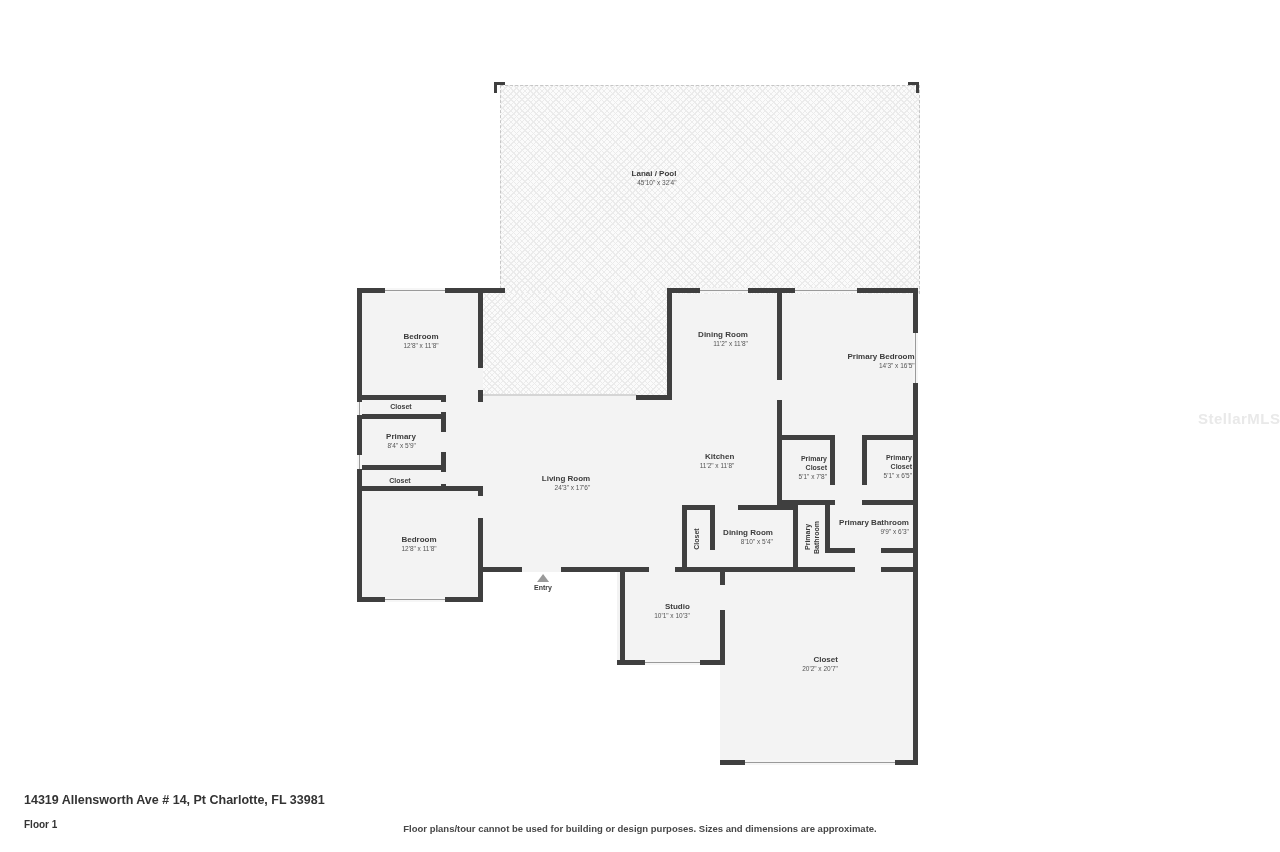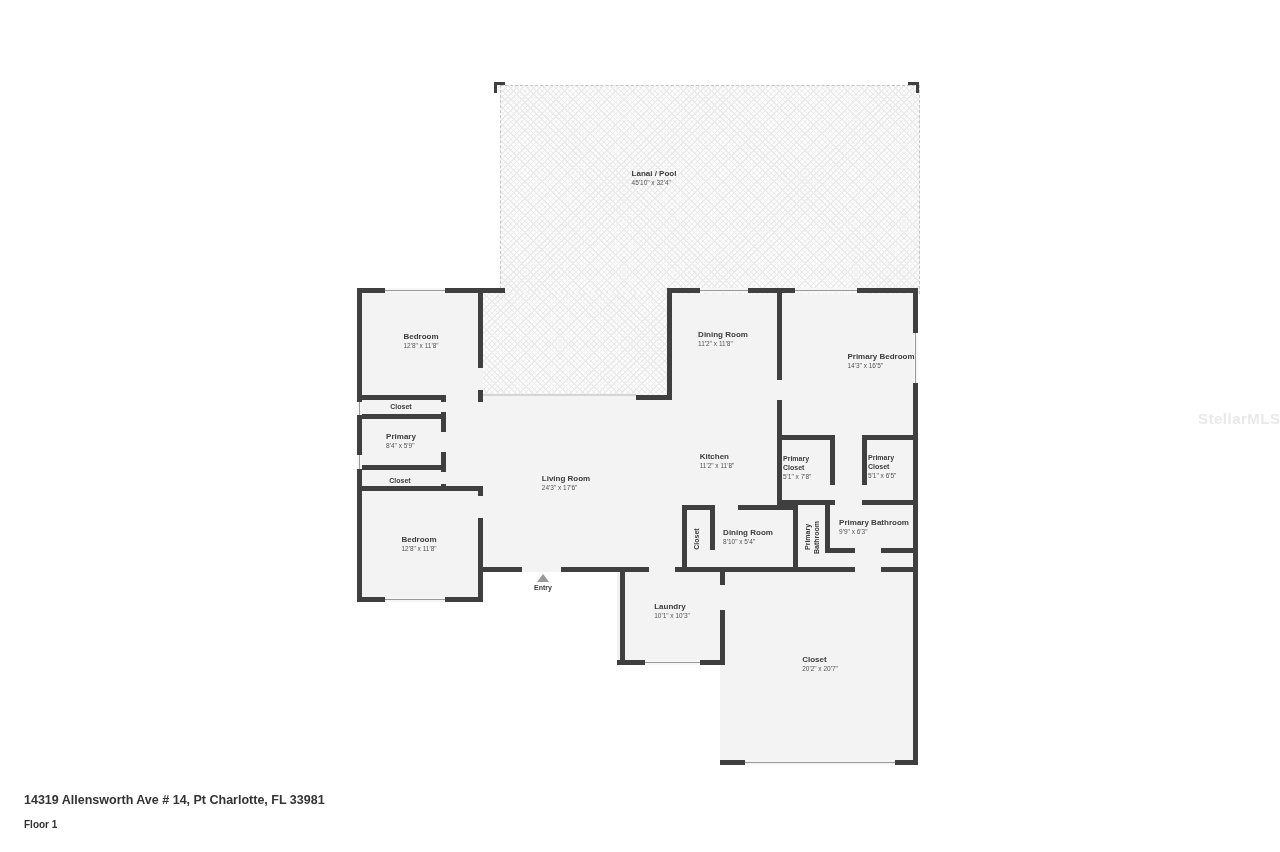--- a/index.html
+++ b/index.html
@@ -8,21 +8,21 @@
   .fill{position:absolute;background:#f3f3f3;}
   .hatch{position:absolute;background-color:#fbfbfb;
          background-image:repeating-linear-gradient(45deg,#ebebeb 0 1px,transparent 1px 4px),
                           repeating-linear-gradient(135deg,#ebebeb 0 1px,transparent 1px 4px);}
   .hatch.main{border-top:1px dashed #c6c6c6;border-left:1px dashed #c6c6c6;border-right:1px dashed #c6c6c6;}
   .w{position:absolute;background:#3f3f3f;}
   .tick{position:absolute;background:#3f3f3f;}
   .winh{position:absolute;height:5px;background:linear-gradient(#f6f6f6 0 2px,#9a9a9a 2px 3px,#f6f6f6 3px 5px);}
   .winv{position:absolute;width:5px;background:linear-gradient(90deg,#f6f6f6 0 2px,#9a9a9a 2px 3px,#f6f6f6 3px 5px);}
   .openline{position:absolute;height:2px;background:#d5d5d5;}
-  .room-label{position:absolute;transform:translate(-50%,-50%);text-align:left;line-height:1.25;white-space:nowrap;}
+  .room-label{position:absolute;transform:translate(-50%,-50%);text-align:right;line-height:1.25;white-space:nowrap;}
   .room-label .rname{font-size:8px;font-weight:700;color:#3c3c3c;}
   .room-label .rdims{font-size:6.5px;font-weight:400;color:#555;}
   .room-label.small .rname{font-size:7px;}
   .room-label.wrap{white-space:normal;width:44px;}
   .vwrap{position:absolute;transform:translate(-50%,-50%);}
   .vlabel{writing-mode:vertical-rl;transform:rotate(180deg);font-size:7px;font-weight:700;color:#3c3c3c;
           line-height:1.3;text-align:center;}
   .vlabel.tall{height:54px;white-space:normal;}
   .entry{position:absolute;transform:translate(-50%,0);text-align:center;}
   .entry .tri{width:0;height:0;border-left:6px solid transparent;border-right:6px solid transparent;
@@ -167,31 +167,32 @@
     <div class="rdims">8'10" x 5'4"</div>
   </div>
   <div class="vwrap" style="left:812px;top:537px;">
     <div class="vlabel tall">Primary Bathroom</div>
   </div>
   <div class="room-label" style="left:874px;top:527px;">
     <div class="rname">Primary Bathroom</div>
     <div class="rdims">9'9" x 6'3"</div>
   </div>
   <div class="room-label" style="left:672px;top:611px;">
-    <div class="rname">Laundry</div>
+    <div class="rname">Studio</div>
     <div class="rdims">10'1" x 10'3"</div>
   </div>
   <div class="room-label" style="left:820px;top:664px;">
     <div class="rname">Closet</div>
     <div class="rdims">20'2" x 20'7"</div>
   </div>
 
   <div class="entry" style="left:543px;top:574px;">
     <div class="tri"></div>
     <div class="elabel">Entry</div>
   </div>
 
   <div class="watermark">StellarMLS</div>
 
   <div class="address">14319 Allensworth Ave # 14, Pt Charlotte, FL 33981</div>
   <div class="floorlabel">Floor 1</div>
+  <div class="disclaimer">Floor plans/tour cannot be used for building or design purposes. Sizes and dimensions are approximate.</div>
 
 </div>
 
 </body></html>

